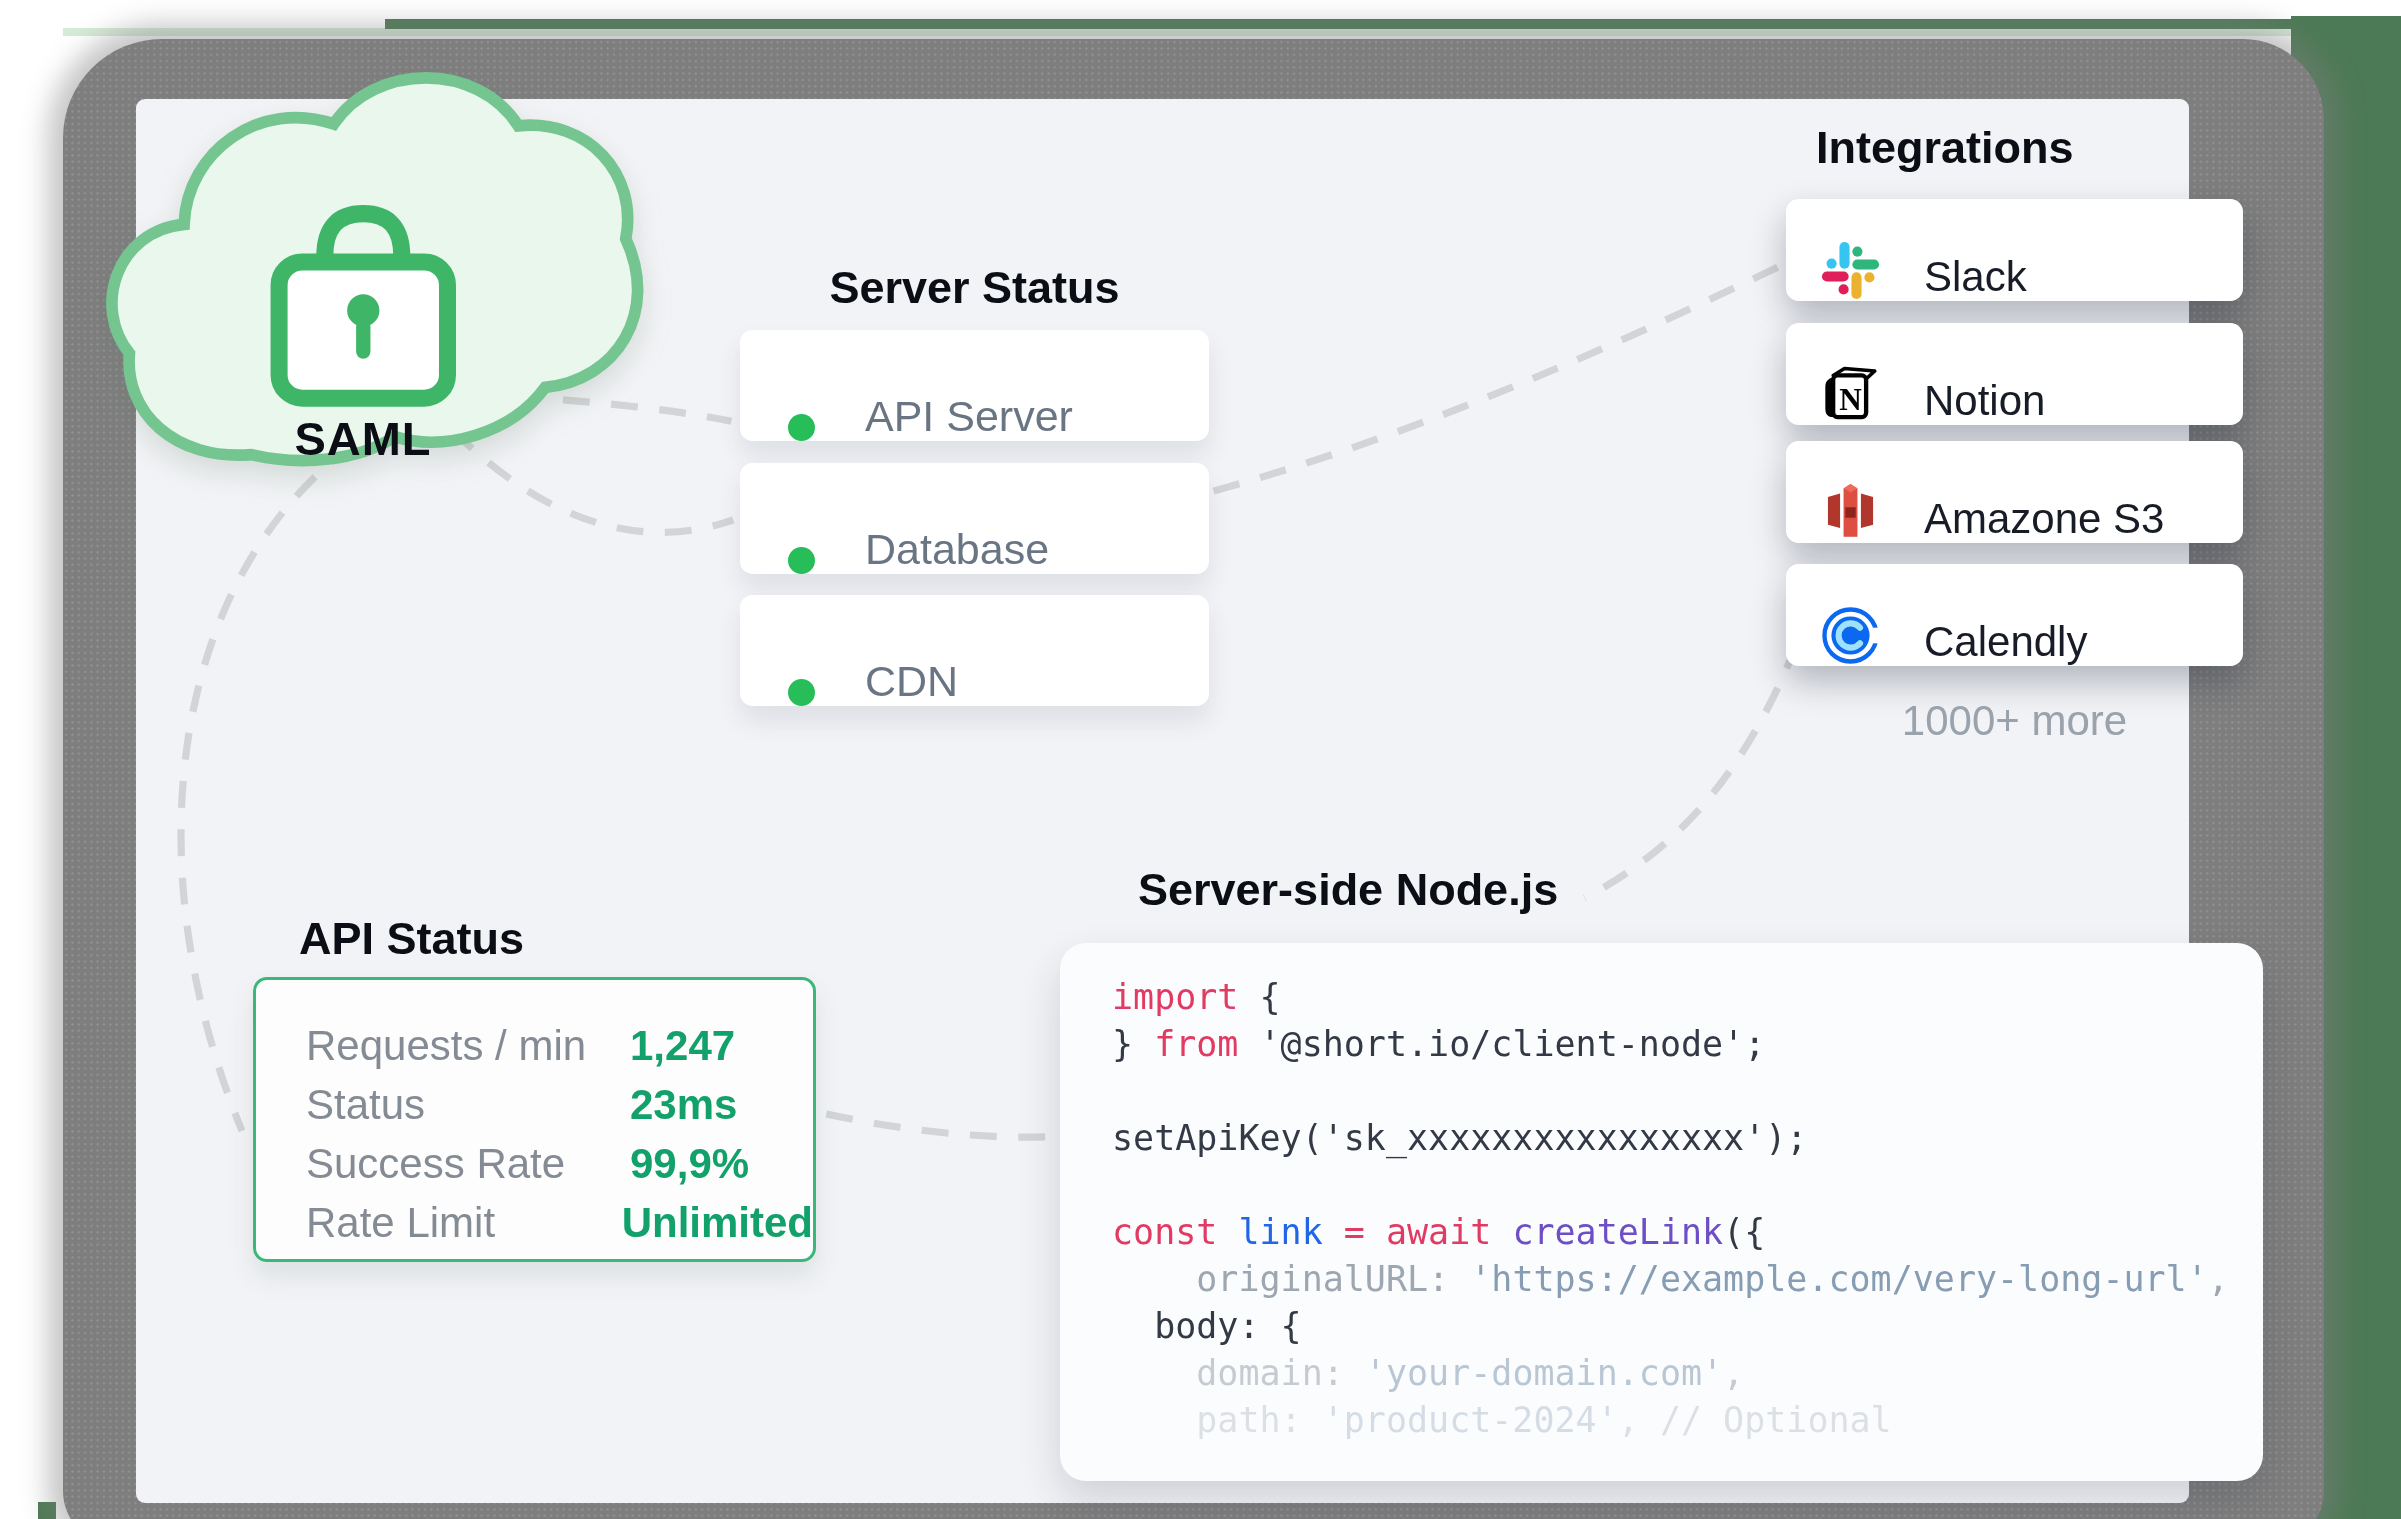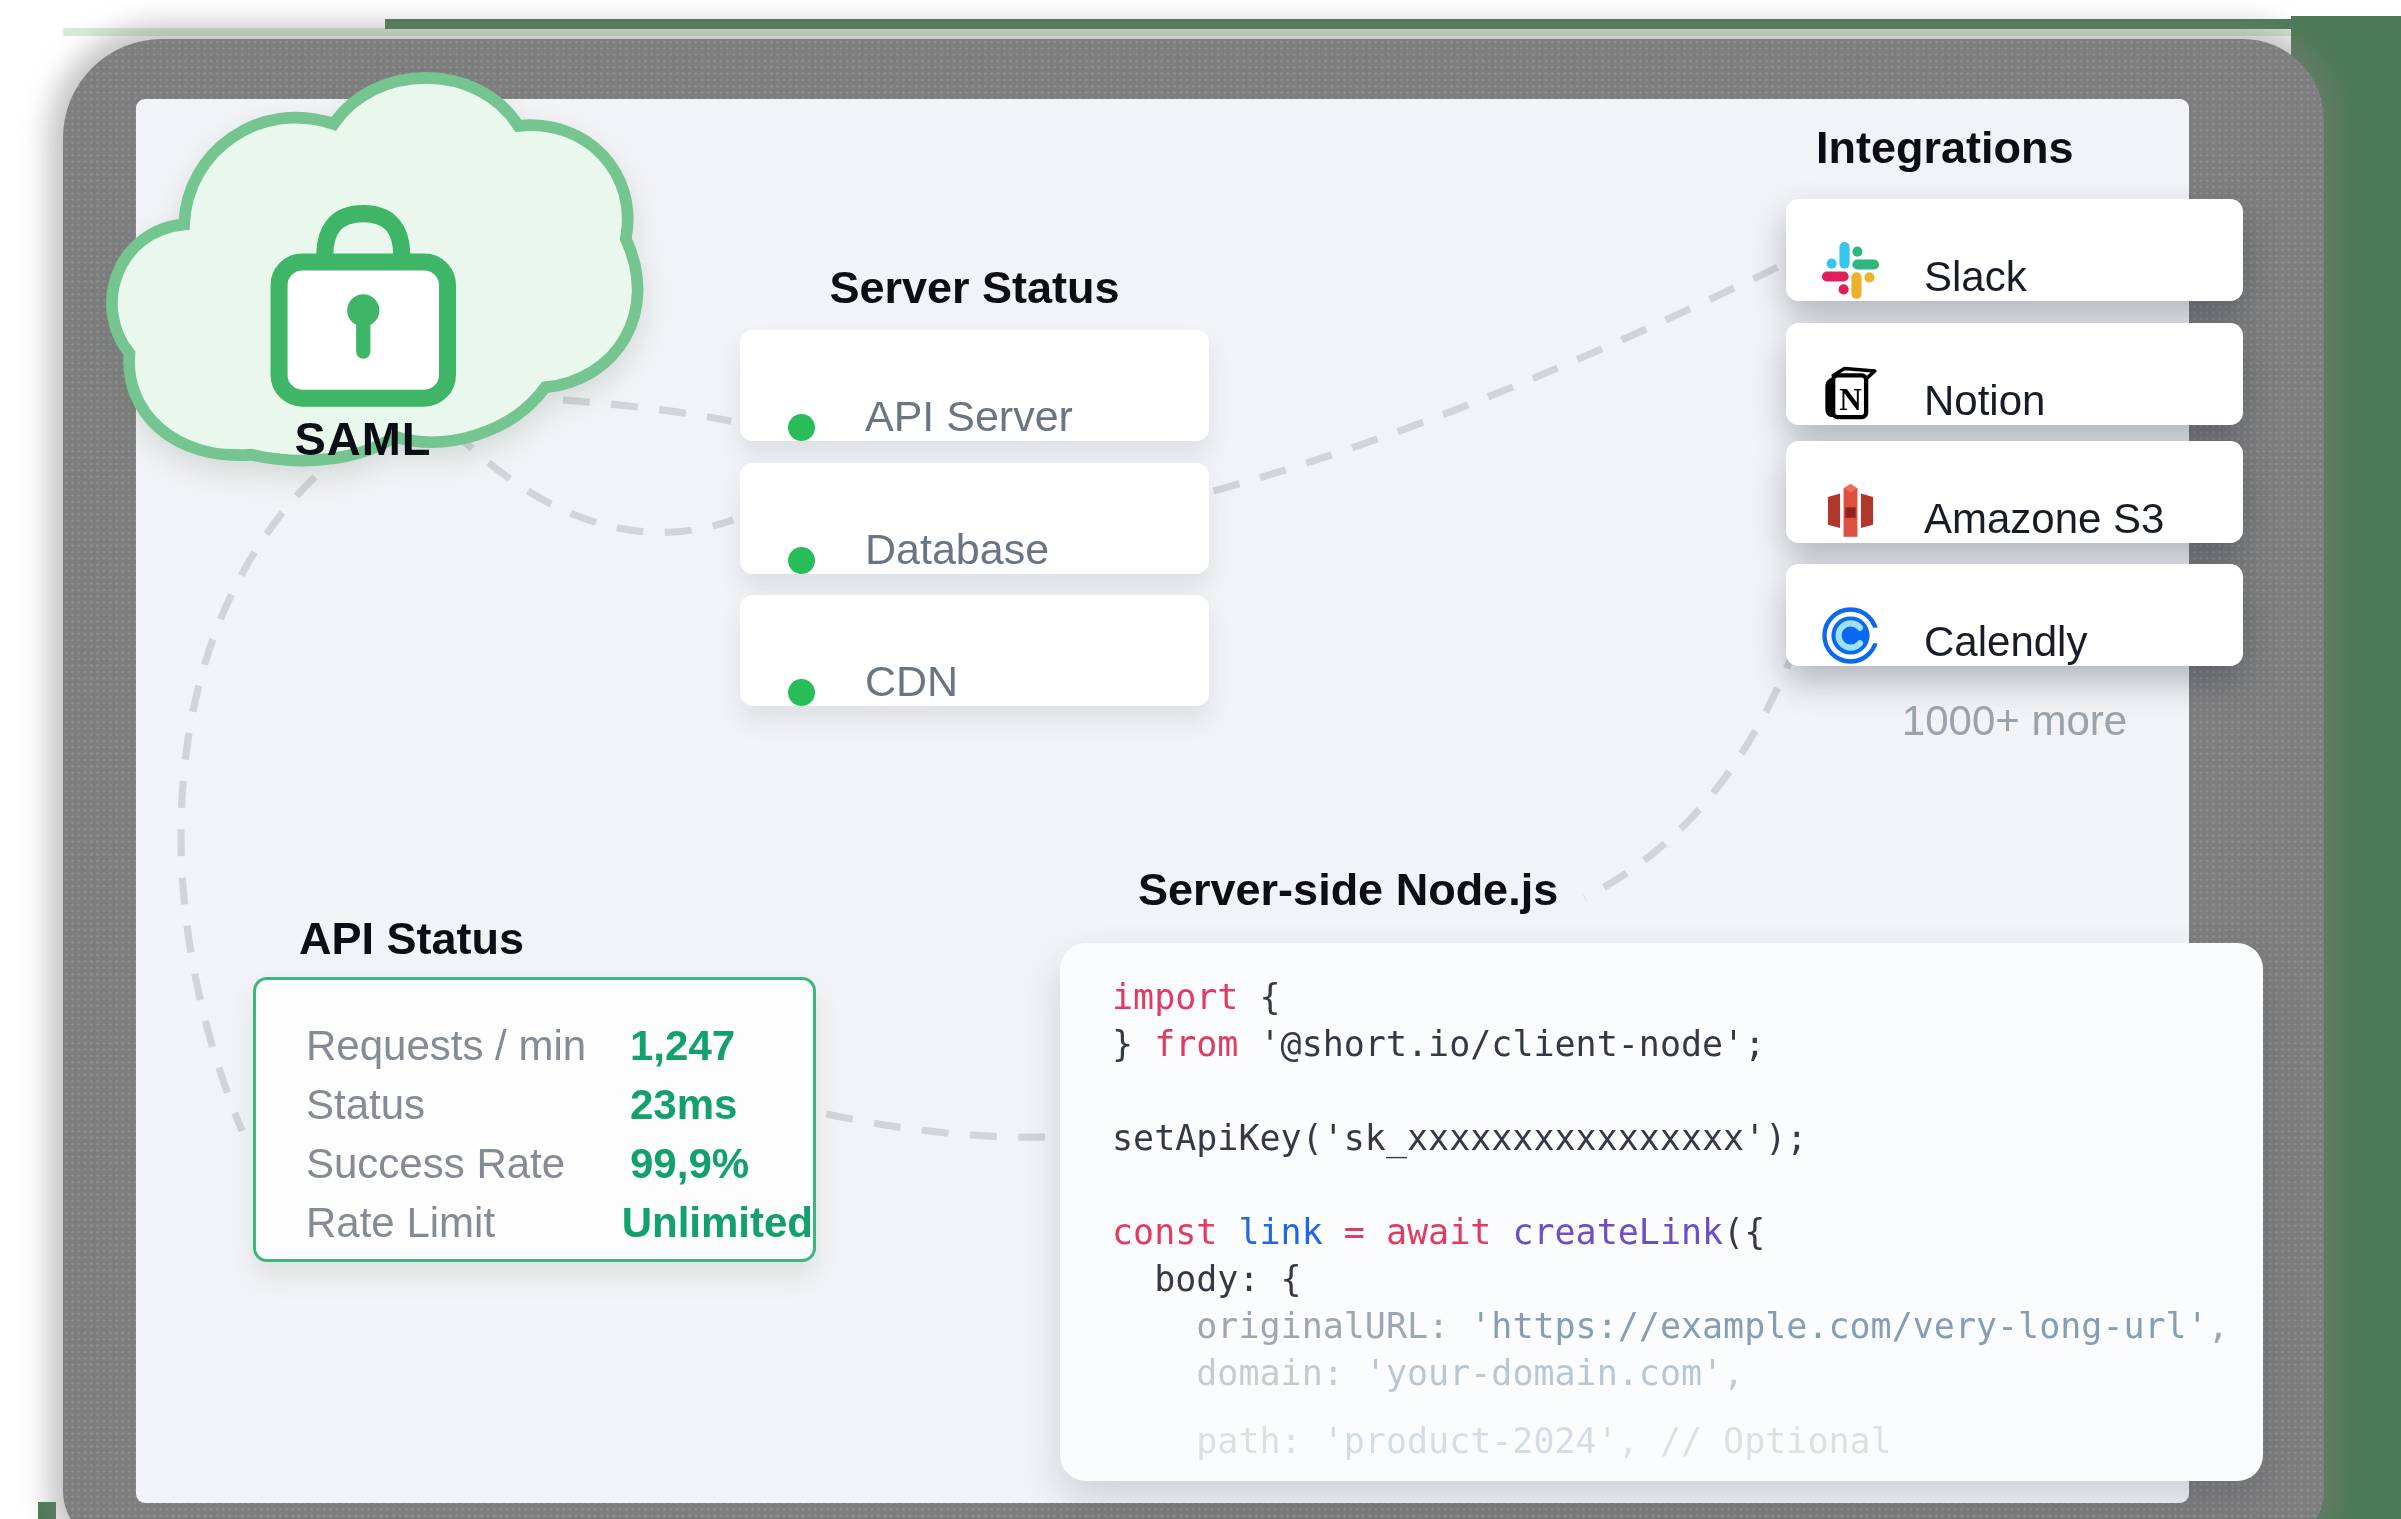--- a/index.html
+++ b/index.html
@@ -205,21 +205,21 @@
 
   <div class="h-title" style="left:1138px;top:864px;">Server-side Node.js</div>
   <div class="code-panel">
     <div>
         <div class="code-line"><span class="tok-red">import </span><span class="tok-dark">{</span></div>
         <div class="code-line"><span class="tok-dark">} </span><span class="tok-red">from </span><span class="tok-dark">'@short.io/client-node';</span></div>
         <div class="code-line">&nbsp;</div>
         <div class="code-line"><span class="tok-dark">setApiKey('sk_xxxxxxxxxxxxxxxx');</span></div>
         <div class="code-line">&nbsp;</div>
         <div class="code-line"><span class="tok-red">const </span><span class="tok-blue">link </span><span class="tok-red">= </span><span class="tok-red">await </span><span class="tok-purple">createLink</span><span class="tok-dark">({</span></div>
+        <div class="code-line" style="opacity: 0.92;"><span class="tok-gray">    originalURL: </span><span class="tok-steel">'https://example.com/very-long-url'</span><span class="tok-gray">,</span></div>
         <div class="code-line"><span class="tok-dark">  body: {</span></div>
-        <div class="code-line" style="opacity: 0.92;"><span class="tok-gray">    originalURL: </span><span class="tok-steel">'https://example.com/very-long-url'</span><span class="tok-gray">,</span></div>
         <div class="code-line" style="opacity: 0.52;"><span class="tok-gray">    domain: </span><span class="tok-steel">'your-domain.com'</span><span class="tok-gray">,</span></div>
-        <div class="code-line" style="opacity: 0.3; margin-top: 21px;"><span class="tok-gray">    path: </span><span class="tok-steel">'product-2024'</span><span class="tok-gray">, // Optional</span></div>
+        <div class="code-line" style="opacity: 0.3;"><span class="tok-gray">    path: </span><span class="tok-steel">'product-2024'</span><span class="tok-gray">, // Optional</span></div>
       </div>
   </div>
 
 </div>
 
 
 </body></html>

